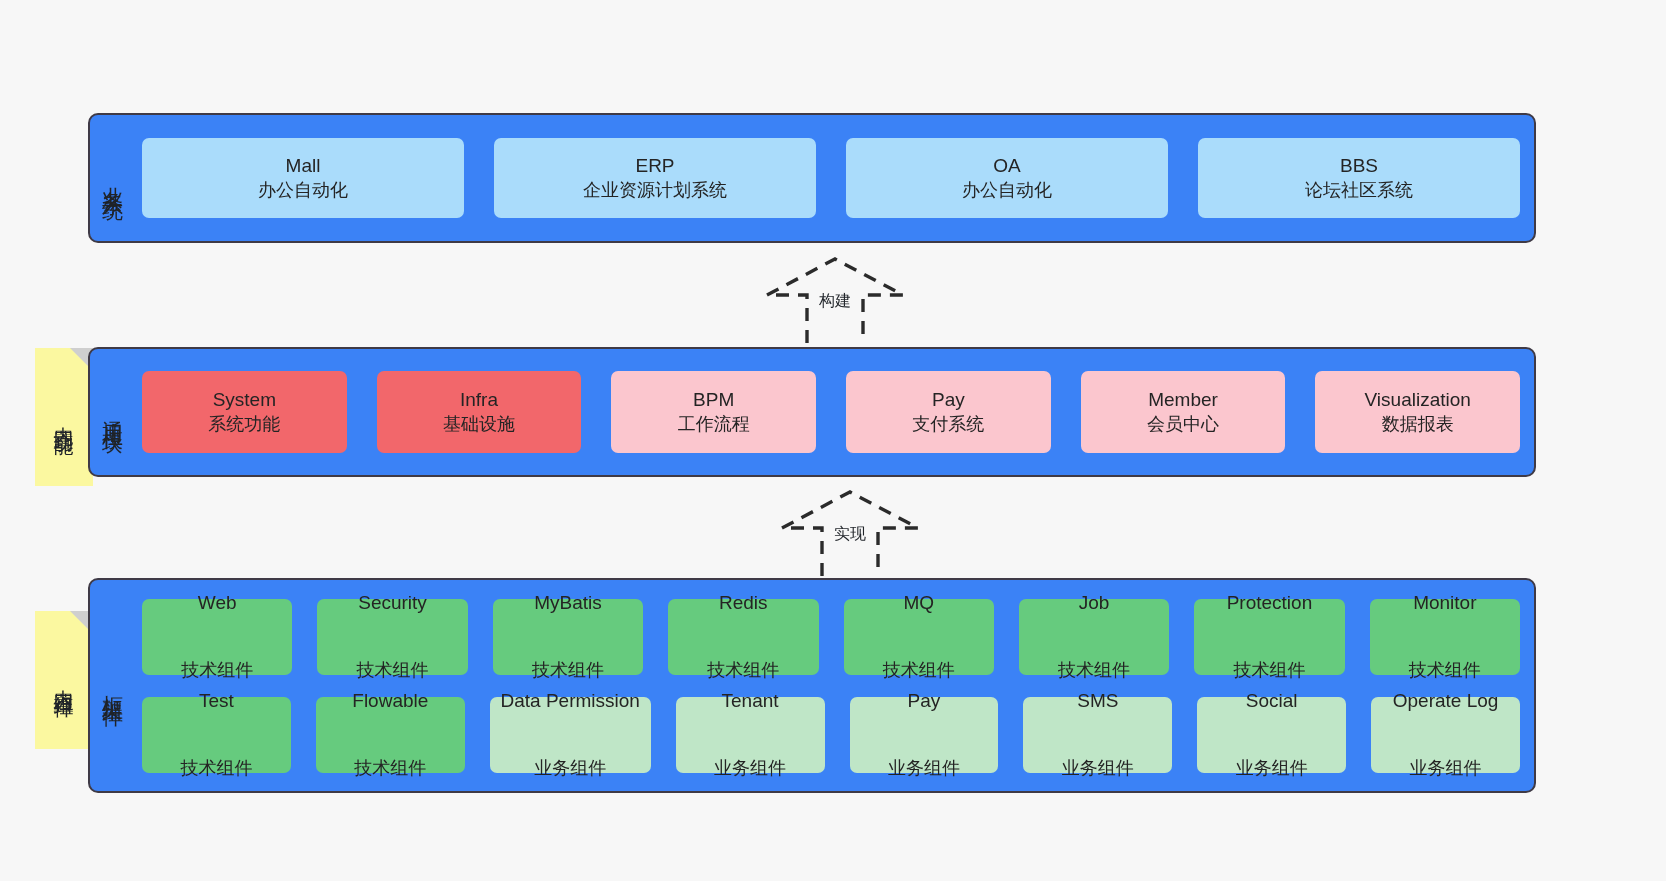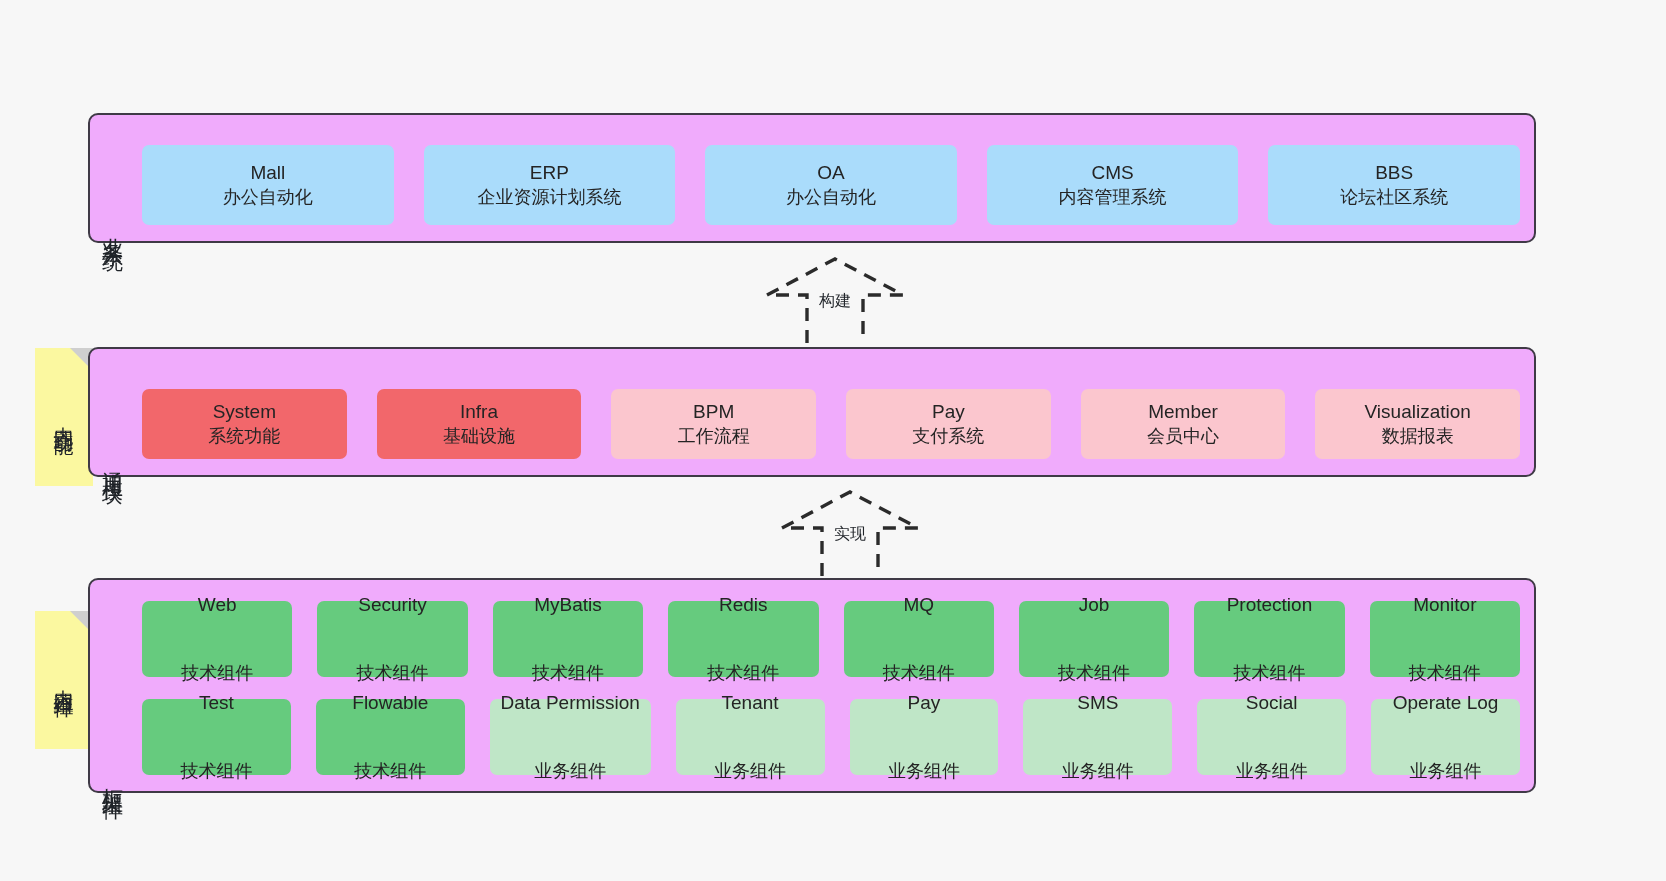--- a/index.html
+++ b/index.html
@@ -12,25 +12,25 @@
     position: relative;
     width: 1666px;
     height: 881px;
     background: #f7f7f7;
     overflow: hidden;
   }
 
   
   .layer {
     position: absolute;
-    background: #f0abfc;
+    background: #3b82f6;
     border: 2.2px solid #3f3a46;
     border-radius: 10px;
     display: flex;
-    align-items: flex-end;
+    align-items: center;
   }
   .layer-title {
     flex: 0 0 auto;
     width: 46px;
     display: flex;
     align-items: center;
     justify-content: center;
     font-size: 21px;
     color: #1f2328;
     writing-mode: vertical-rl;
@@ -72,21 +72,21 @@
   .card .t2 { font-size: 18px; }
 
   .c-blue        { background: #aadcfb; }
   .c-red         { background: #f2676b; }
   .c-pink        { background: #fbc6ce; }
   .c-green       { background: #66cb7e; }
   .c-green-light { background: #bfe6c7; }
 
   
   .h-biz   { height: 80px; }
-  .h-mod   { height: 70px; }
+  .h-mod   { height: 82px; }
   .h-comp  { height: 76px; gap: 44px; }
 
   
   .note {
     position: absolute;
     background: #fbf8a0;
     width: 58px;
     display: flex;
     align-items: center;
     justify-content: center;
@@ -139,24 +139,20 @@
           <div class="t1">ERP</div>
           <div class="t2">企业资源计划系统</div>
         </div>
 
         <div class="card c-blue h-biz">
           <div class="t1">OA</div>
           <div class="t2">办公自动化</div>
         </div>
 
 
-        <div class="card c-blue h-biz">
-          <div class="t1">CMS</div>
-          <div class="t2">内容管理系统</div>
-        </div>
 
         <div class="card c-blue h-biz">
           <div class="t1">BBS</div>
           <div class="t2">论坛社区系统</div>
         </div>
 
       </div>
     </div>
   </div>
 

